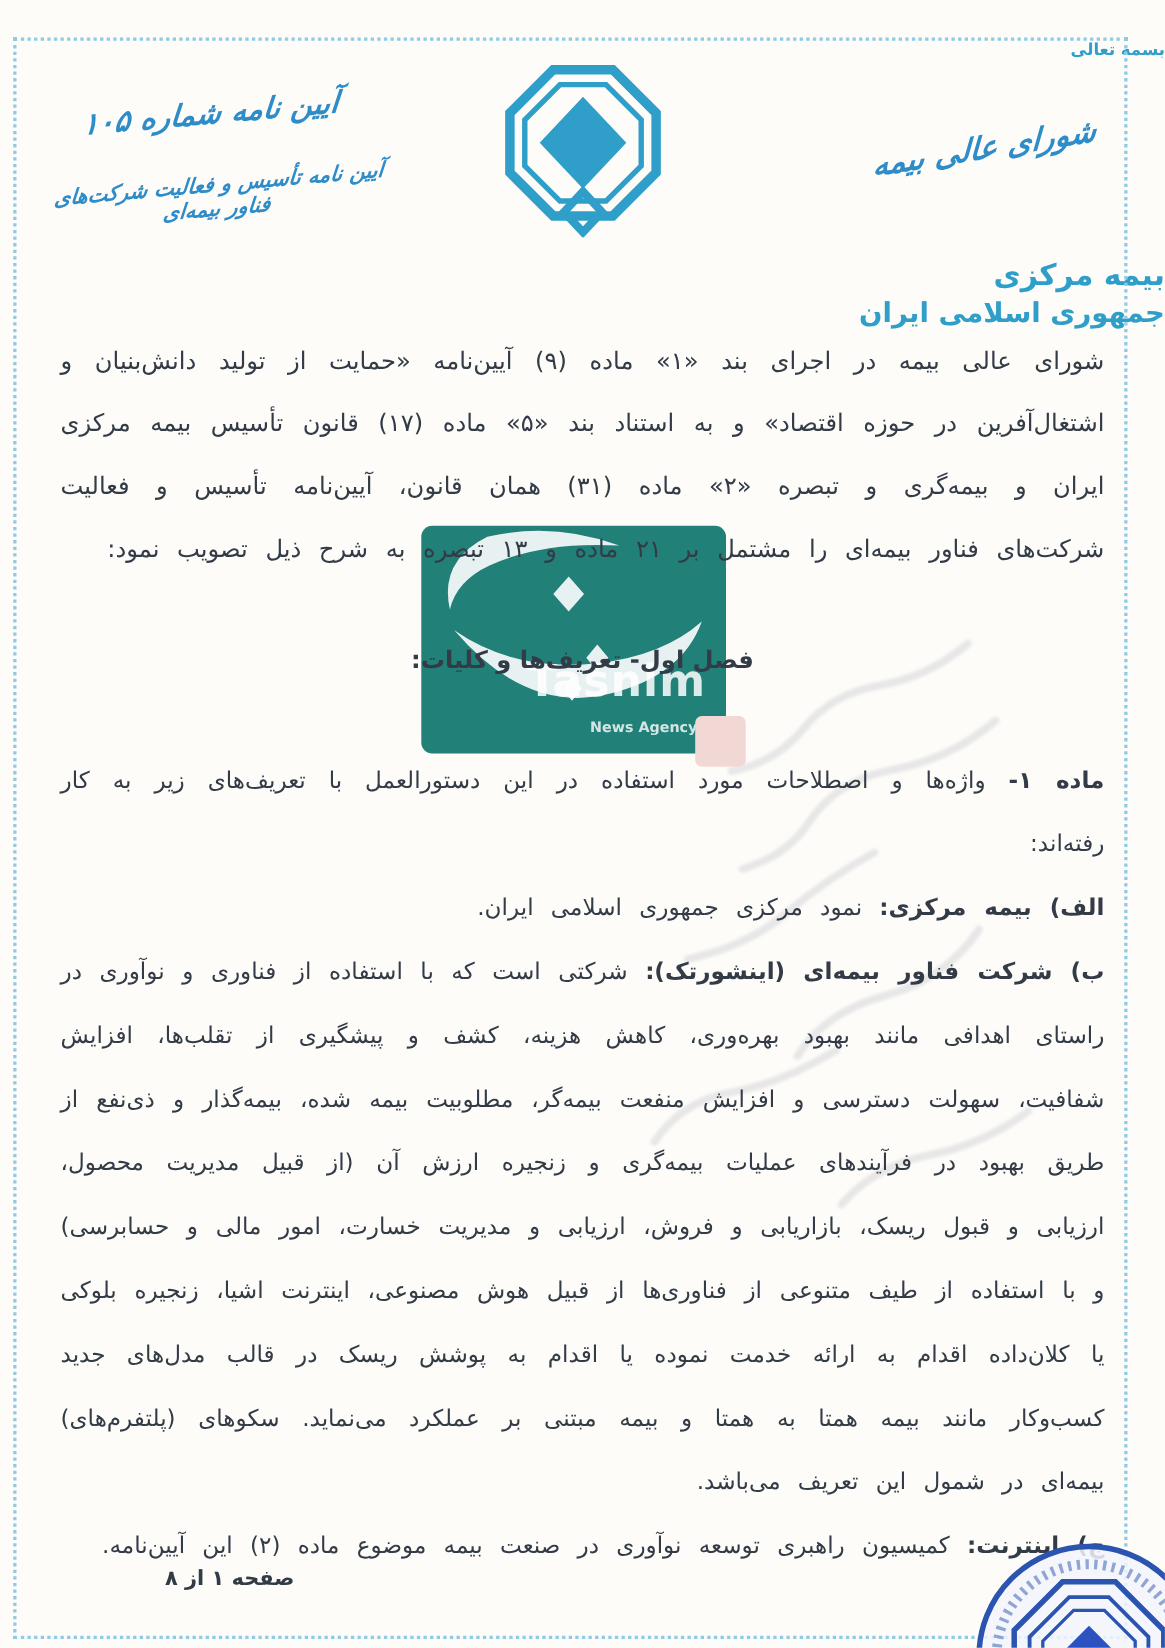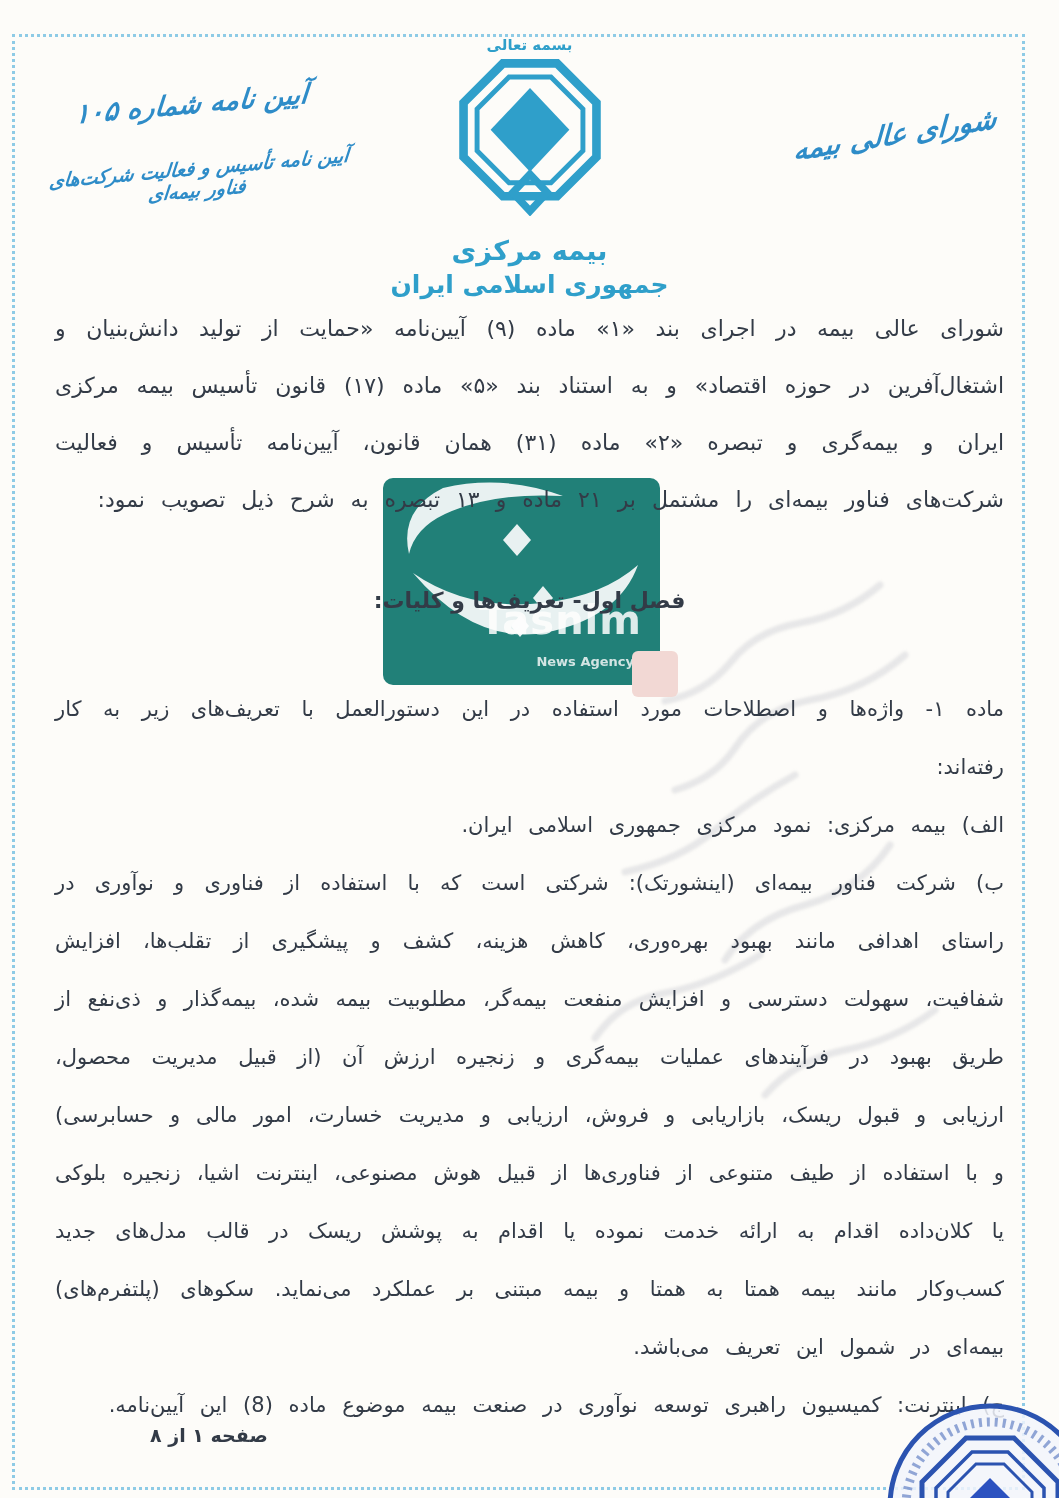--- a/index.html
+++ b/index.html
@@ -14,40 +14,40 @@
     border:3px dotted #8ecbe6;pointer-events:none;z-index:5;
   }
   
   .hd-left{position:absolute;top:88px;left:30px;width:330px;z-index:4;
     color:#2e8cc8;text-align:center;transform:rotate(-5deg);}
   .hd-left .hl1{font-size:27px;font-weight:bold;font-style:italic;margin-bottom:38px;transform:skewX(-10deg);}
   .hd-left .hl2{font-size:19px;font-weight:bold;font-style:italic;transform:skewX(-10deg);}
   .hd-right{position:absolute;top:118px;left:760px;width:270px;z-index:4;
     color:#2e8cc8;font-size:28px;font-weight:bold;font-style:italic;
     text-align:center;transform:rotate(-9deg) skewX(-12deg);}
-  .hd-center{position:absolute;top:36px;left:0;width:100%;text-align:center;z-index:4;}
+  .hd-center{position:absolute;top:36px;left:0;width:100%;text-align:right;z-index:4;}
   .bism{font-size:15px;font-weight:bold;color:#2f9fca;margin-bottom:2px;}
   .logo{display:block;margin:0 auto;}
   .org{font-size:27px;font-weight:bold;color:#2f9fca;line-height:30px;margin-top:20px;}
   .org-sub{font-size:25px;font-weight:bold;color:#2f9fca;line-height:26px;margin-top:6px;}
   
   .fa{direction:rtl;unicode-bidi:embed;}
   .intro{
     position:absolute;top:300px;left:55px;right:55px;z-index:3;
     font-size:22px;line-height:57px;text-align:justify;word-spacing:9px;
   }
   .chapter{
     position:absolute;top:588px;left:0;width:100%;z-index:3;
     font-size:22px;font-weight:bold;text-align:center;
   }
   .defs{
     position:absolute;top:680px;left:55px;right:55px;z-index:3;
     font-size:21px;line-height:58px;text-align:justify;word-spacing:9px;
   }
-  .defs .lbl{font-weight:normal;}
+  .defs .lbl{font-weight:bold;}
   .pageno{
     position:absolute;top:1424px;left:150px;z-index:4;
     font-size:19px;font-weight:bold;text-align:right;
   }
   
   .wm{
     position:absolute;left:383px;top:478px;width:277px;height:207px;z-index:1;
     background:#0f766e;border-radius:10px;opacity:.92;
   }
   .wm-chip{position:absolute;right:-18px;bottom:-12px;width:46px;height:46px;background:#f2d6d1;border-radius:6px;}
@@ -122,21 +122,21 @@
     <div>
       <span class="lbl">ماده ۱-</span><span> واژه‌ها و اصطلاحات مورد استفاده در این دستورالعمل با تعریف‌های زیر به کار رفته‌اند:</span>
     </div>
     <div>
       <span class="lbl">الف) بیمه مرکزی:</span><span> نمود مرکزی جمهوری اسلامی ایران.</span>
     </div>
     <div>
       <span class="lbl">ب) شرکت فناور بیمه‌ای (اینشورتک):</span><span> شرکتی است که با استفاده از فناوری و نوآوری در راستای اهدافی مانند بهبود بهره‌وری، کاهش هزینه، کشف و پیشگیری از تقلب‌ها، افزایش شفافیت، سهولت دسترسی و افزایش منفعت بیمه‌گر، مطلوبیت بیمه شده، بیمه‌گذار و ذی‌نفع از طریق بهبود در فرآیندهای عملیات بیمه‌گری و زنجیره ارزش آن (از قبیل مدیریت محصول، ارزیابی و قبول ریسک، بازاریابی و فروش، ارزیابی و مدیریت خسارت، امور مالی و حسابرسی) و با استفاده از طیف متنوعی از فناوری‌ها از قبیل هوش مصنوعی، اینترنت اشیا، زنجیره بلوکی یا کلان‌داده اقدام به ارائه خدمت نموده یا اقدام به پوشش ریسک در قالب مدل‌های جدید کسب‌وکار مانند بیمه همتا به همتا و بیمه مبتنی بر عملکرد می‌نماید. سکوهای (پلتفرم‌های) بیمه‌ای در شمول این تعریف می‌باشد.</span>
     </div>
     <div>
-      <span class="lbl">ج) اینترنت:</span><span> کمیسیون راهبری توسعه نوآوری در صنعت بیمه موضوع ماده (8) این آیین‌نامه.</span>
+      <span class="lbl">ج) اینترنت:</span><span> کمیسیون راهبری توسعه نوآوری در صنعت بیمه موضوع ماده (۲) این آیین‌نامه.</span>
     </div>
   </div>
 
   <div class="pageno fa" dir="rtl">صفحه ۱ از ۸</div>
 
   <svg class="stamp" width="220" height="220" viewBox="0 0 220 220">
     <circle cx="110" cy="110" r="100" fill="#f2f5fc" fill-opacity="0.85" stroke="#2b53b0" stroke-width="5"></circle>
     <circle cx="110" cy="110" r="84" fill="none" stroke="#2b53b0" stroke-width="9" stroke-opacity="0.5" stroke-dasharray="3 5"></circle>
     <g stroke="#2b53b0" fill="none">
       <path d="M86,42 L134,42 L178,86 L178,134 L134,178 L86,178 L42,134 L42,86 Z" stroke-width="5"></path>

